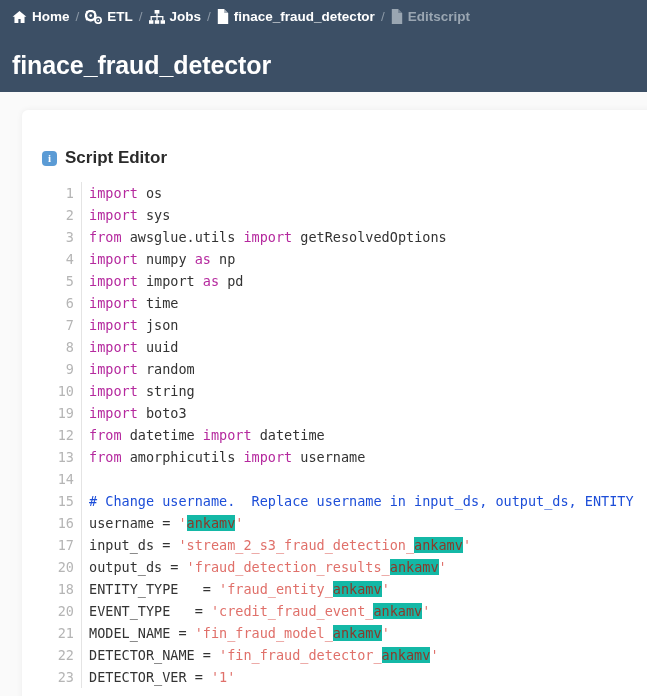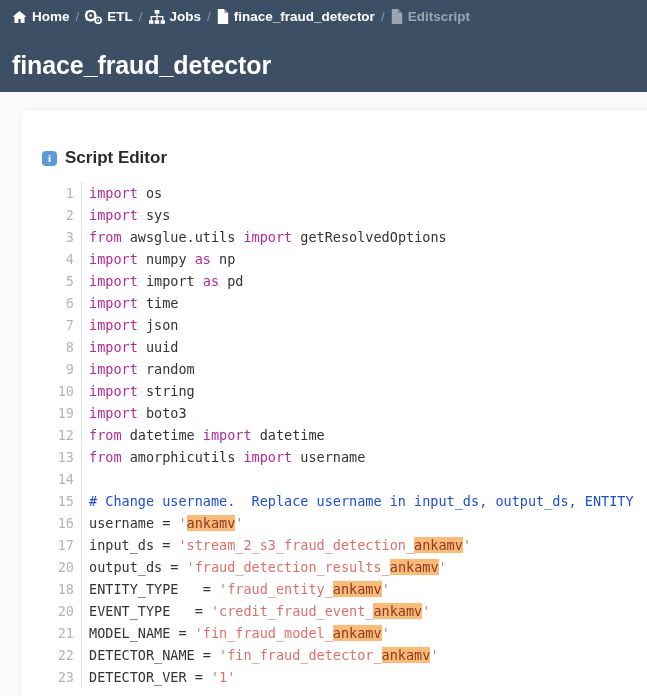--- a/index.html
+++ b/index.html
@@ -131,21 +131,21 @@
   .code {
     flex: 1 1 auto;
     padding-left: 7px;
     color: #333333;
     overflow: hidden;
     white-space: pre;
   }
   .kw  { color: #b5299e; }
   .str { color: #e0706a; }
   .com { color: #1d4ed8; }
-  .hl  { background: #fdba74; color: #8a3a2a; }
+  .hl  { background: #14b8a6; color: #8a3a2a; }
 </style>
 </head>
 <body>
 
 <div class="topbar">
 
   <nav class="breadcrumb" id="breadcrumb">
       <a class="crumb" href="#">
         <span class="ico">
           <svg width="15" height="14" viewBox="0 0 16 15">

